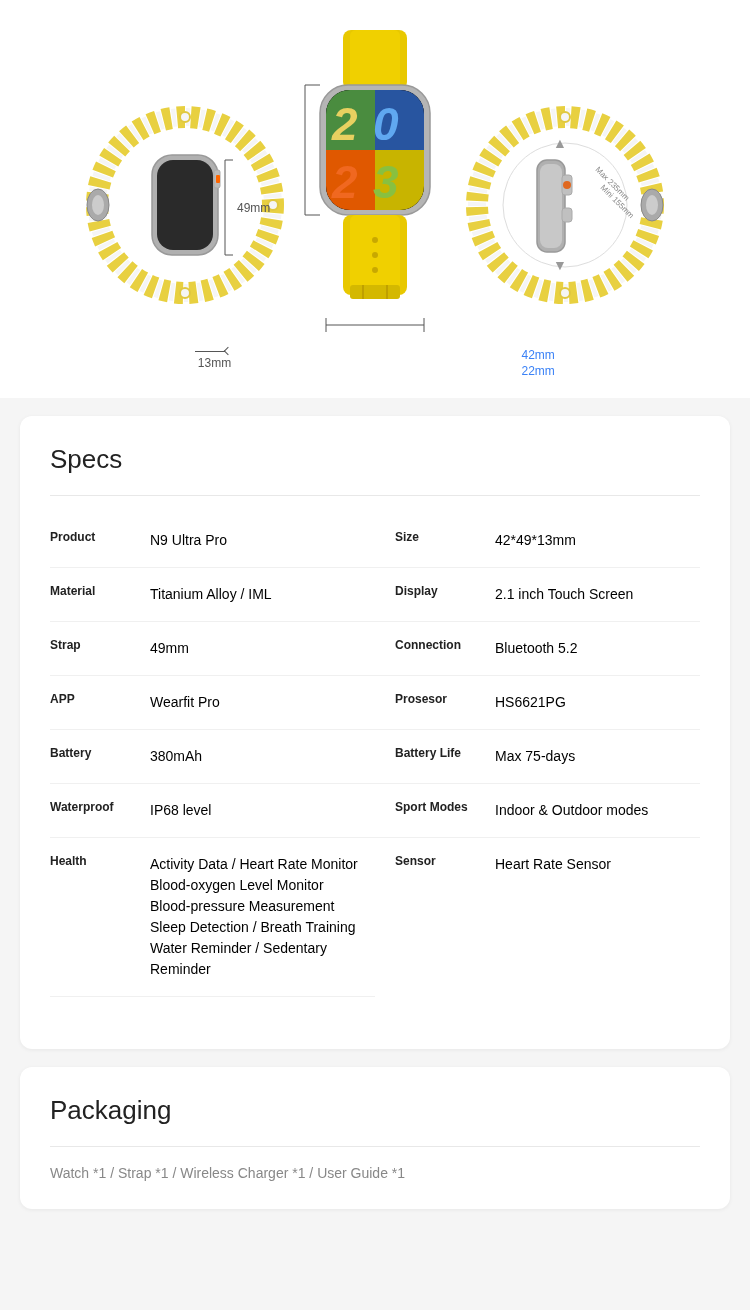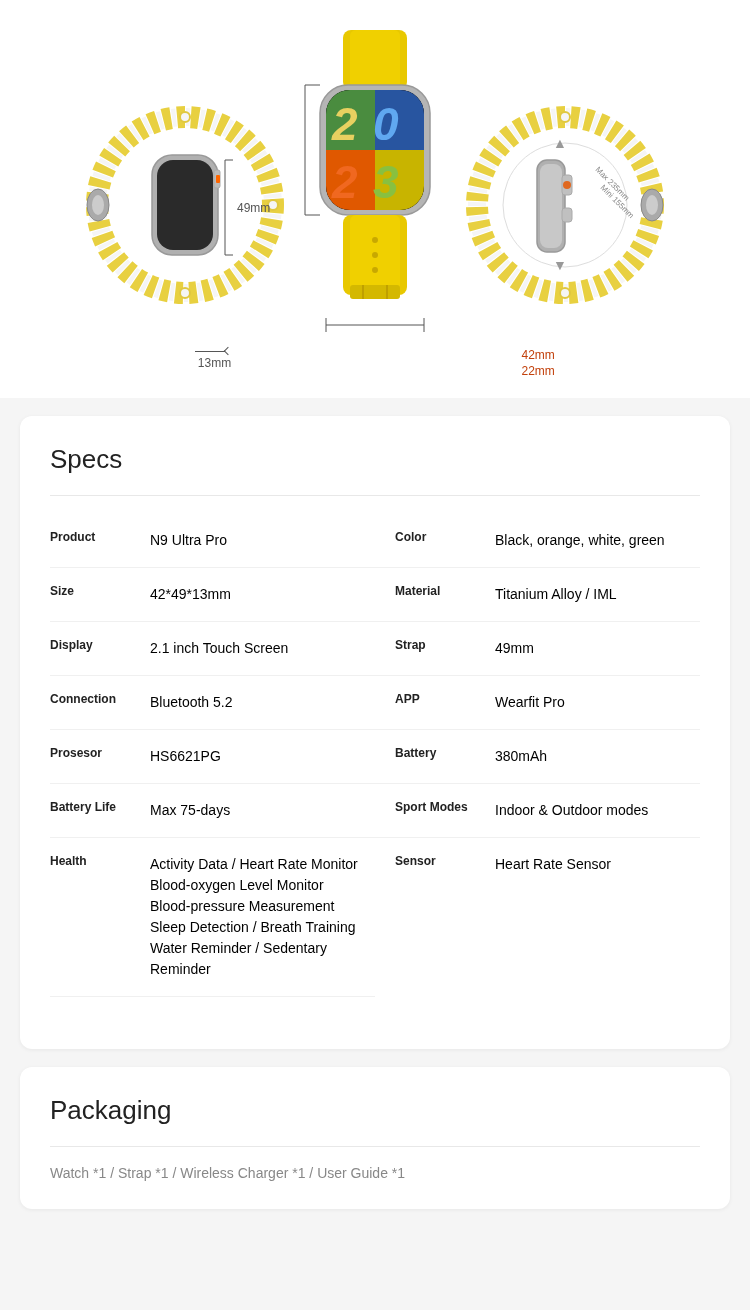--- a/index.html
+++ b/index.html
@@ -206,42 +206,38 @@
     <div style="text-align:center;">
       <div style="font-size:12px; color:#555; display:flex; flex-direction:column; align-items:flex-end;">
         <div style="display:flex; align-items:center; gap:4px; margin-bottom:2px;">
           <div style="width:30px; height:1px; background:#555;"></div>
           <div style="width:6px; height:6px; border-left:1px solid #555; border-top:1px solid #555; transform:rotate(-45deg); margin-left:-4px;"></div>
         </div>
         <span>13mm</span>
       </div>
     </div>
     <div style="text-align:center;">
-      <div style="font-size:12px; color:#c2410c;">
+      <div style="font-size:12px; color:#3b82f6;">
         <div style="margin-bottom:2px;">42mm</div>
         <div>22mm</div>
       </div>
     </div>
   </div>
 </div>
 
 <div class="specs-section">
   <h2 class="section-title">Specs</h2>
   <hr class="divider">
 
   <div class="specs-grid">
 
     <div class="spec-cell">
       <span class="spec-label">Product</span>
       <span class="spec-value">N9 Ultra Pro</span>
     </div>
-    <div class="spec-cell">
-      <span class="spec-label">Color</span>
-      <span class="spec-value">Black, orange, white, green</span>
-    </div>
 
     <div class="spec-cell">
       <span class="spec-label">Size</span>
       <span class="spec-value">42*49*13mm</span>
     </div>
     <div class="spec-cell">
       <span class="spec-label">Material</span>
       <span class="spec-value">Titanium Alloy / IML</span>
     </div>
 
@@ -270,20 +266,24 @@
 
     <div class="spec-cell">
       <span class="spec-label">Battery</span>
       <span class="spec-value">380mAh</span>
     </div>
     <div class="spec-cell">
       <span class="spec-label">Battery Life</span>
       <span class="spec-value">Max 75-days</span>
     </div>
 
+    <div class="spec-cell">
+      <span class="spec-label">Waterproof</span>
+      <span class="spec-value">IP68 level</span>
+    </div>
     <div class="spec-cell">
       <span class="spec-label">Sport Modes</span>
       <span class="spec-value">Indoor &amp; Outdoor modes</span>
     </div>
 
     <div class="spec-cell">
       <span class="spec-label">Health</span>
       <span class="spec-value">Activity Data / Heart Rate Monitor<br>Blood-oxygen Level Monitor<br>Blood-pressure Measurement<br>Sleep Detection / Breath Training<br>Water Reminder / Sedentary Reminder</span>
     </div>
 

